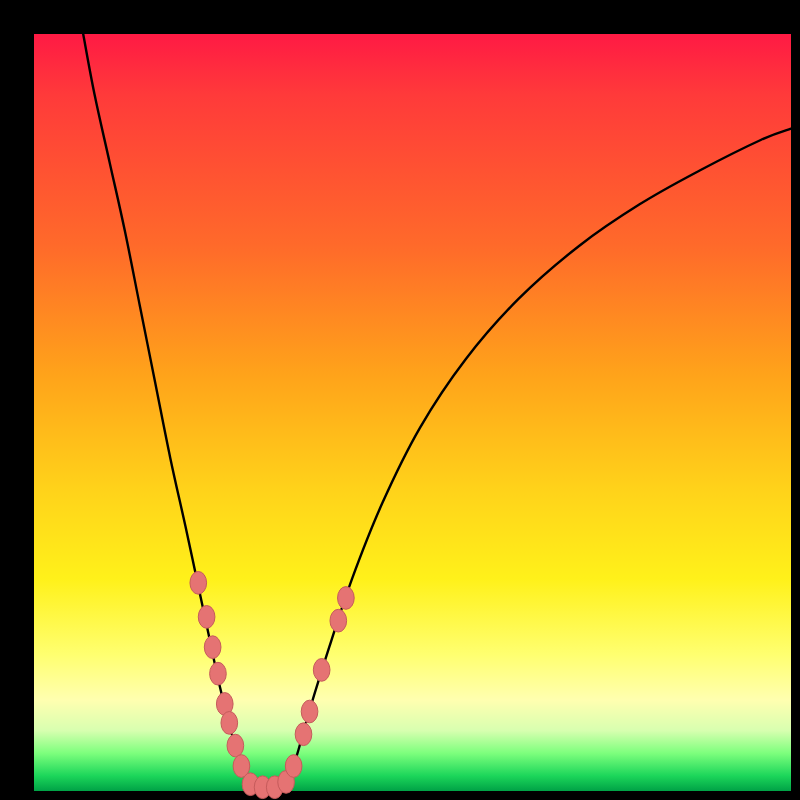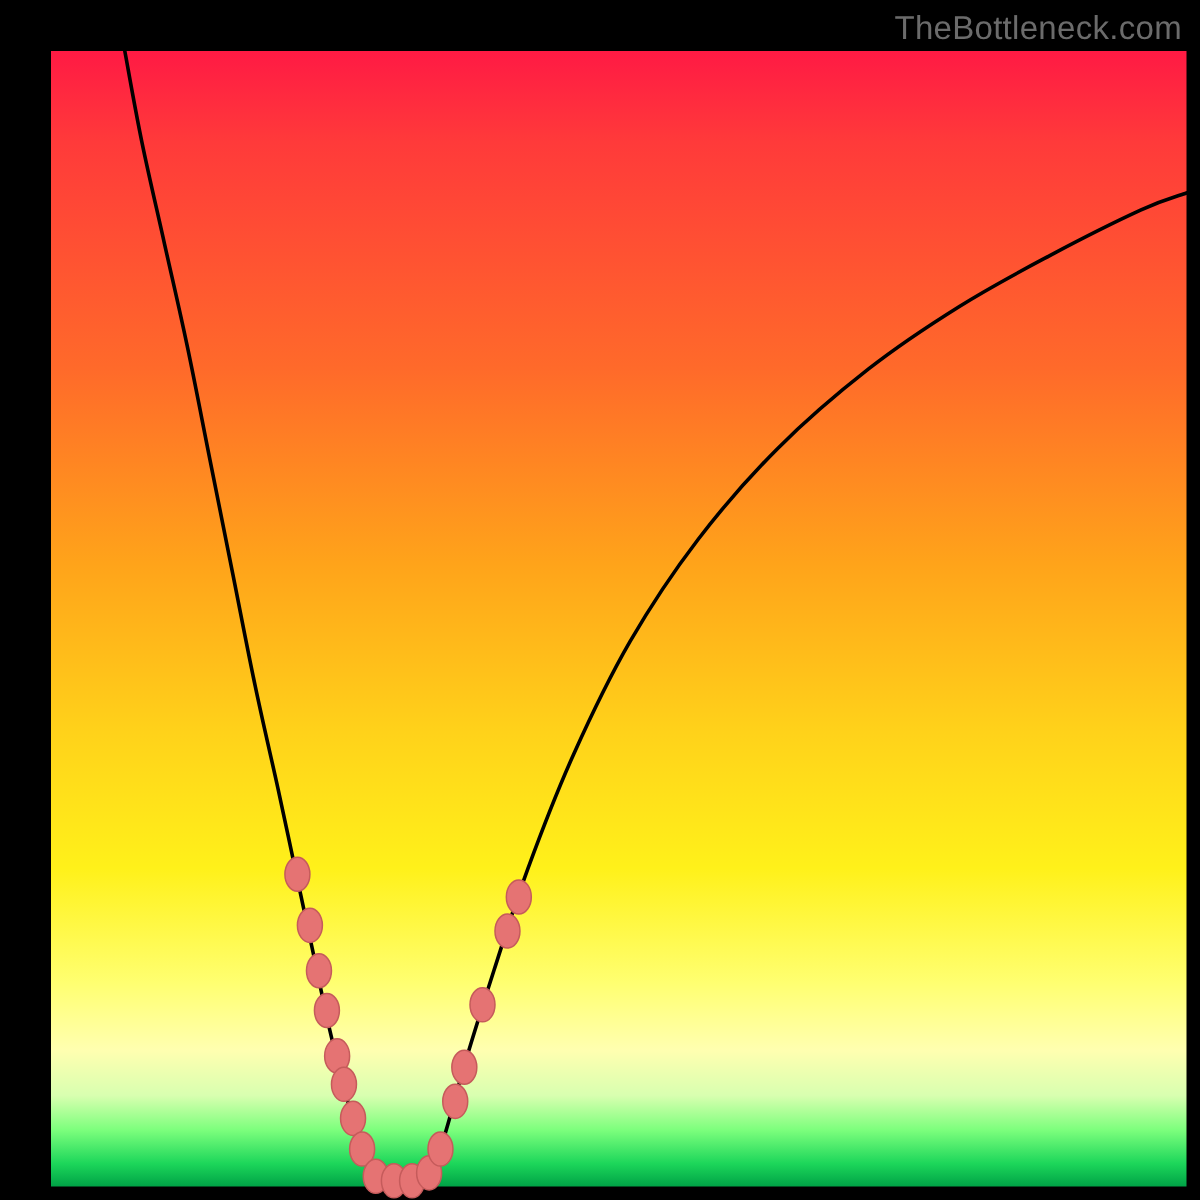--- a/index.html
+++ b/index.html
@@ -87,14 +87,13 @@
           <ellipse cx="252.08" cy="747.92" rx="8.33" ry="11.36" fill="#e57373" stroke="#c55b5b" stroke-width="1"></ellipse>
           <ellipse cx="259.65" cy="732.02" rx="8.33" ry="11.36" fill="#e57373" stroke="#c55b5b" stroke-width="1"></ellipse>
           <ellipse cx="269.49" cy="700.23" rx="8.33" ry="11.36" fill="#e57373" stroke="#c55b5b" stroke-width="1"></ellipse>
           <ellipse cx="275.55" cy="677.51" rx="8.33" ry="11.36" fill="#e57373" stroke="#c55b5b" stroke-width="1"></ellipse>
           <ellipse cx="287.66" cy="635.88" rx="8.33" ry="11.36" fill="#e57373" stroke="#c55b5b" stroke-width="1"></ellipse>
           <ellipse cx="304.31" cy="586.67" rx="8.33" ry="11.36" fill="#e57373" stroke="#c55b5b" stroke-width="1"></ellipse>
           <ellipse cx="311.88" cy="563.97" rx="8.33" ry="11.36" fill="#e57373" stroke="#c55b5b" stroke-width="1"></ellipse>
         </g>
     </svg>
   </div>
-  <div class="watermark">TheBottleneck.com</div>
 </div>
 
 </body></html>

